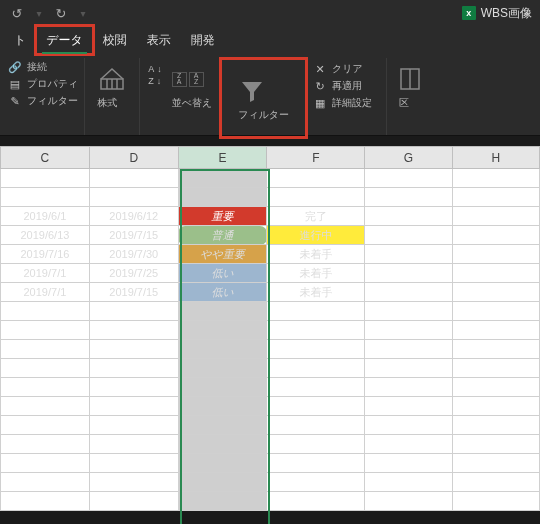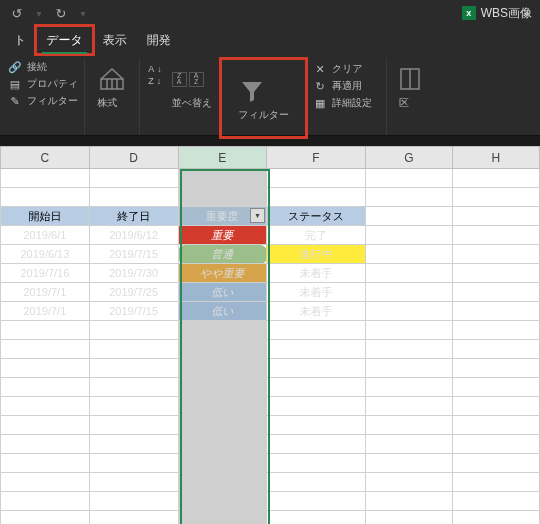--- a/index.html
+++ b/index.html
@@ -58,20 +58,21 @@
   <div class="spacer"></div>
   <div class="doc">
     <span class="xlico">x</span>
     <span>WBS画像</span>
   </div>
 </div>
 
 <div class="tabs">
   <div class="tab">ト</div>
   <div class="tab active hl-red">データ</div>
+  <div class="tab">校閲</div>
   <div class="tab">表示</div>
   <div class="tab">開発</div>
 </div>
 
 <div class="ribbon">
   <div class="group">
     <div class="rows">
       <div class="row">
         <span class="smallico">🔗</span>
         <span>接続</span>
@@ -199,31 +200,20 @@
           <td></td>
         </tr>
     <tr>
           <td></td>
           <td></td>
           <td class="colE"></td>
           <td></td>
           <td></td>
           <td></td>
         </tr>
-    <tr>
-      <td class="hdr">開始日</td>
-      <td class="hdr">終了日</td>
-      <td class="hdrE">
-        <span>重要度</span>
-        <span class="dropbtn">▾</span>
-      </td>
-      <td class="hdr">ステータス</td>
-      <td></td>
-          <td></td>
-    </tr>
     </tbody>
       <tbody id="data-rows">
         <tr>
           <td>2019/6/1</td>
           <td>2019/6/12</td>
           <td class="colE c-red">重要</td>
           <td class="">完了</td>
           <td></td>
           <td></td>
         </tr>

